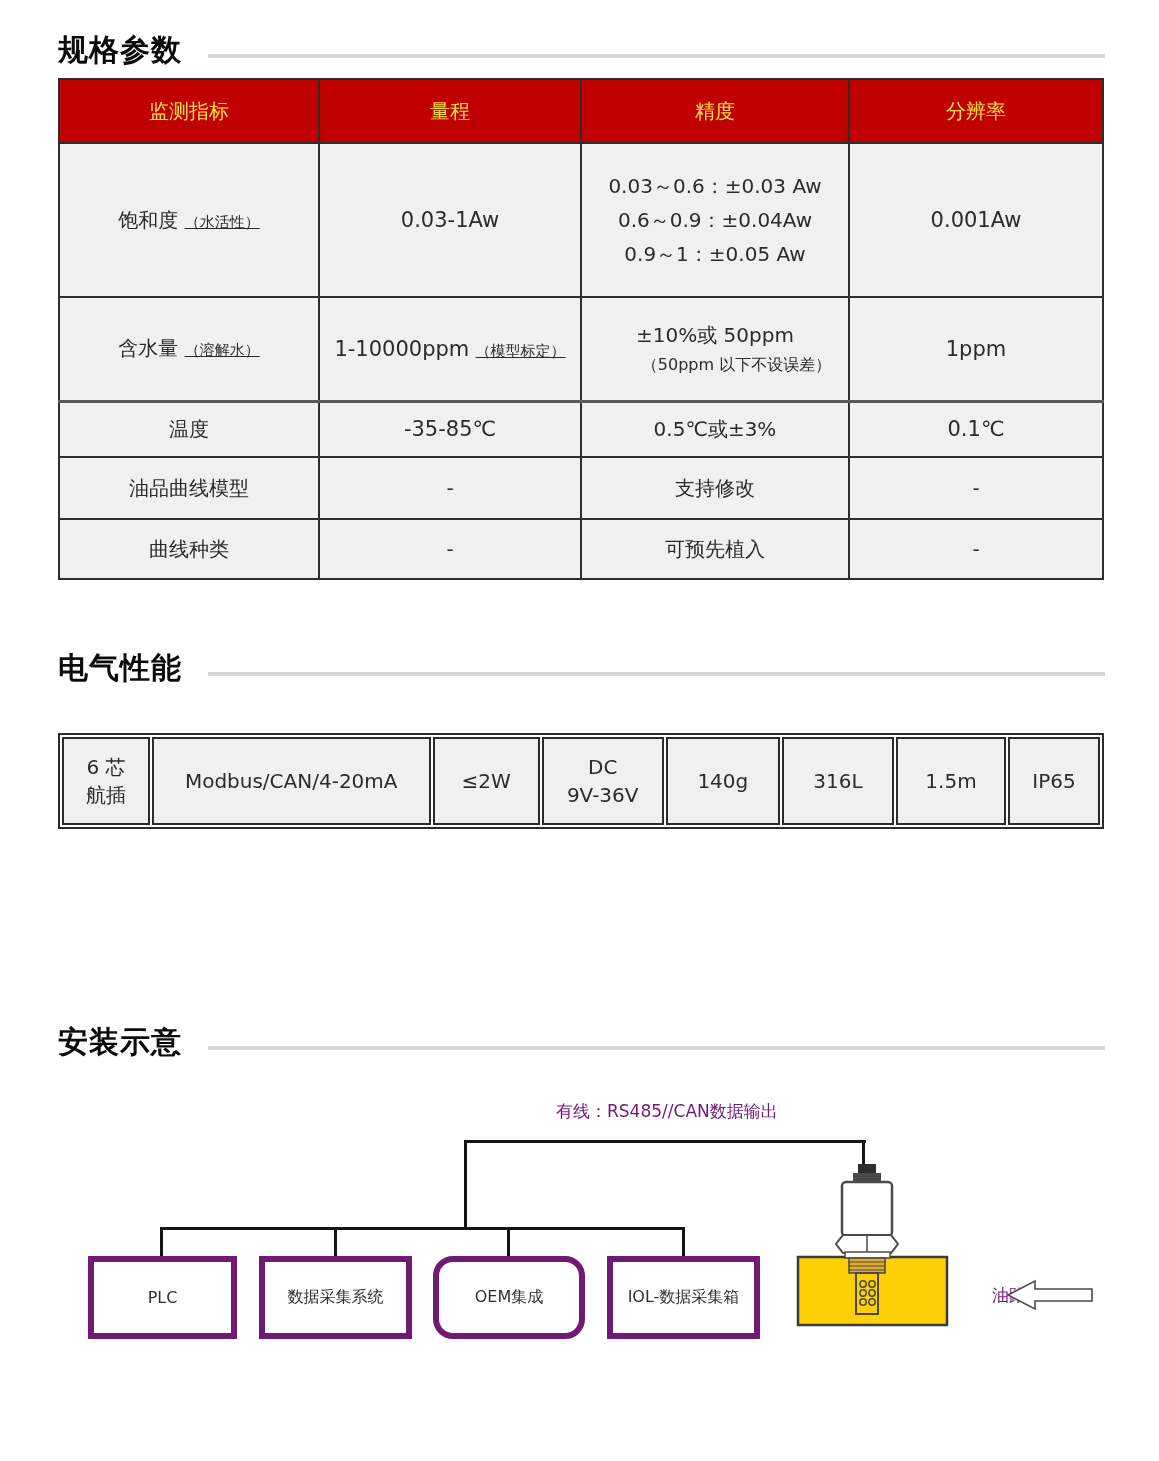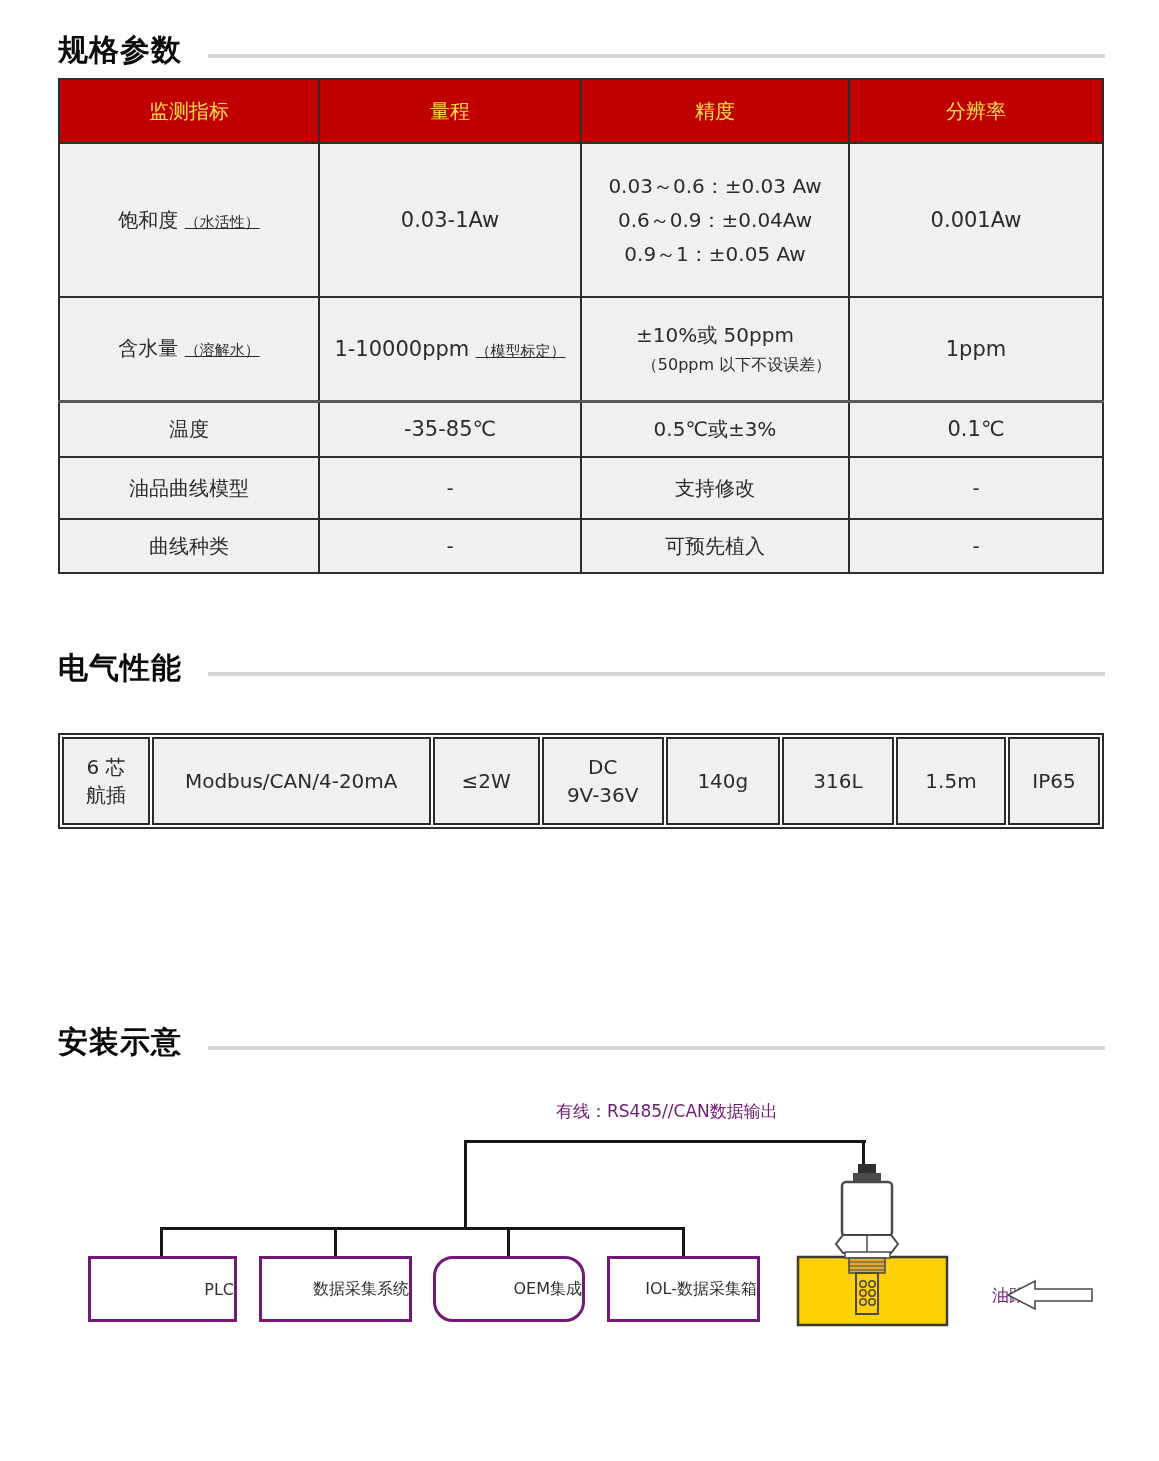--- a/index.html
+++ b/index.html
@@ -70,24 +70,24 @@
     border: 2px solid #2b2b2b;
     font-size: 20px; height: 88px;
     white-space: pre-line; line-height: 1.4;
     vertical-align: middle; text-align: center;
   }
 
   
   .wire { position: absolute; background: #161616; }
   .diag-box {
     position: absolute;
-    top: 1256px; height: 66px;
+    top: 1256px; height: 83px;
     background: #ffffff;
-    border: 3px solid #701a75;
-    display: flex; align-items: center; justify-content: flex-end;
+    border: 6px solid #701a75;
+    display: flex; align-items: center; justify-content: center;
     font-size: 16px; color: #2f2f2f;
   }
   .diag-label {
     position: absolute;
     font-size: 17px; color: #701a75;
   }
   svg { position: absolute; display: block; }
 </style>
 </head>
 <body>
@@ -144,21 +144,21 @@
       <td style="font-size:21px">-35-85℃</td>
       <td>0.5℃或±3%</td>
       <td style="font-size:21px">0.1℃</td>
     </tr>
     <tr style="height:62px">
       <td>油品曲线模型</td>
       <td>-</td>
       <td>支持修改</td>
       <td>-</td>
     </tr>
-    <tr style="height:54px">
+    <tr style="height:60px">
       <td>曲线种类</td>
       <td>-</td>
       <td>可预先植入</td>
       <td>-</td>
     </tr>
   </tbody>
     </table>
 
   <div class="section-title" style="left:58px; top:648px;">电气性能</div>
   <div class="title-line" style="left:208px; top:672px; width:897px;"></div>

